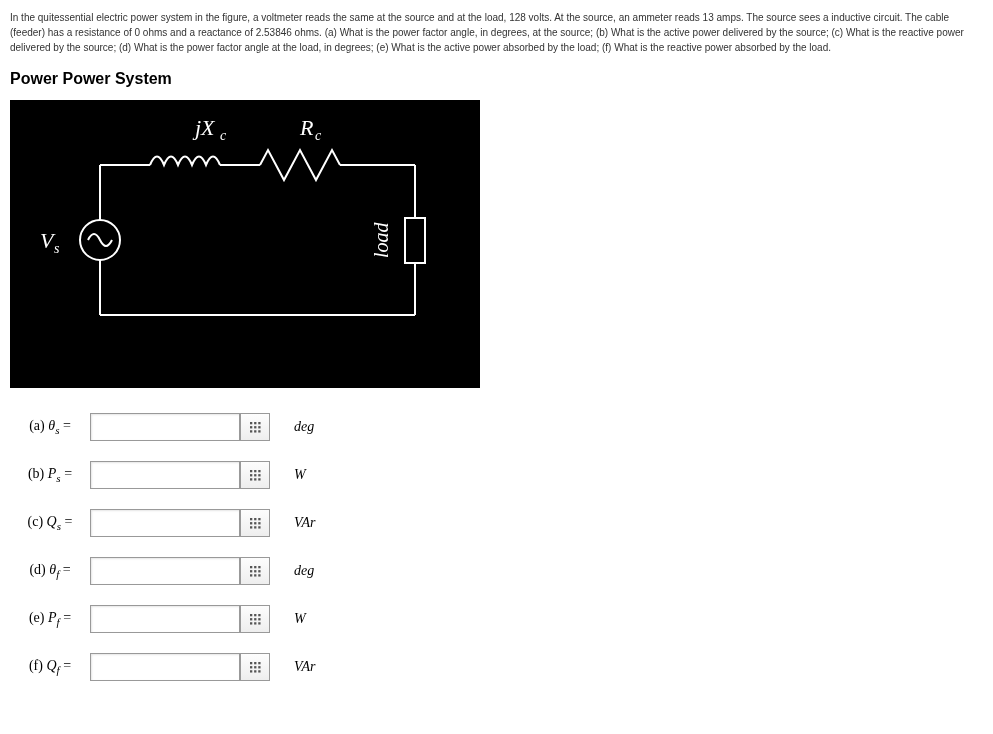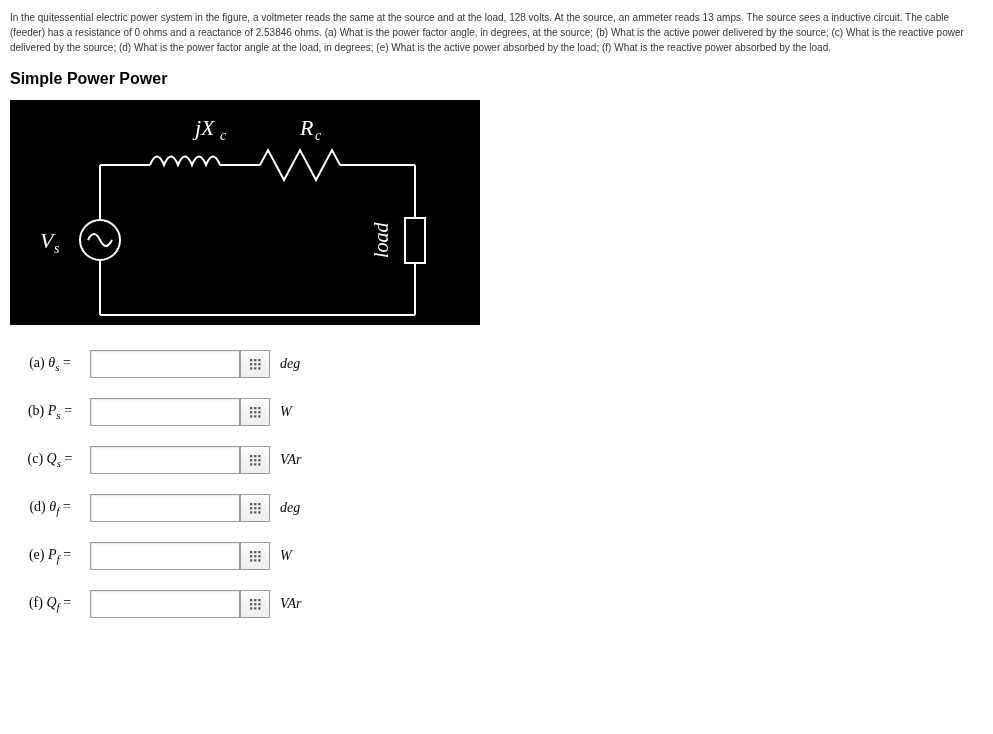--- a/index.html
+++ b/index.html
@@ -1,34 +1,34 @@
 <!DOCTYPE html>
 <html><head>
   <meta charset="utf-8">
   <style>
     * { margin: 0; padding: 0; box-sizing: border-box; }
     body { font-family: Arial, sans-serif; background: #fff; padding: 10px; width: 993px; }
     .problem-text { font-size: 10px; color: #333; line-height: 1.5; margin-bottom: 15px; }
     .title { font-size: 16px; font-weight: bold; margin-bottom: 12px; color: #000; }
-    .circuit-diagram { width: 470px; height: 225px; background: #000; position: relative; margin-bottom: 25px; }
+    .circuit-diagram { width: 470px; height: 288px; background: #000; position: relative; margin-bottom: 25px; }
     .answer-row { display: flex; align-items: center; margin-bottom: 20px; }
     .answer-label { width: 80px; font-size: 14px; font-family: Liberation Serif, serif; text-align: center; }
     .answer-label .sub { vertical-align: sub; font-size: 11px; font-style: italic; }
     .answer-label .var { font-style: italic; }
     .answer-input { width: 150px; height: 28px; border: 1px solid #999; padding: 2px 4px; font-size: 13px; box-shadow: inset 1px 1px 2px rgba(0,0,0,0.1); }
     .keypad-btn { width: 30px; height: 28px; border: 1px solid #999; background: linear-gradient(#fdfdfd,#eee); display: flex; align-items: center; justify-content: center; cursor: pointer; margin-left: 0; }
-    .unit-label { margin-left: 10px; font-size: 14px; font-family: 'Times New Roman', serif; font-style: italic; }
+    .unit-label { margin-left: 24px; font-size: 14px; font-family: 'Times New Roman', serif; font-style: italic; }
     .grid-icon { width: 11px; height: 11px; }
   </style>
 </head>
 <body>
 
 <div class="problem-text">In the quitessential electric power system in the figure, a voltmeter reads the same at the source and at the load, 128 volts. At the source, an ammeter reads 13 amps. The source sees a inductive circuit. The cable (feeder) has a resistance of 0 ohms and a reactance of 2.53846 ohms. (a) What is the power factor angle, in degrees, at the source; (b) What is the active power delivered by the source; (c) What is the reactive power delivered by the source; (d) What is the power factor angle at the load, in degrees; (e) What is the active power absorbed by the load; (f) What is the reactive power absorbed by the load.</div>
 
-<div class="title">Simple Power Power</div>
+<div class="title">Power Power System</div>
 
 <div class="circuit-diagram">
   <svg width="470" height="275" viewBox="0 0 470 275">
 
     <line x1="90" y1="65" x2="140" y2="65" stroke="#fff" stroke-width="2"></line>
 
     <path d="M 140 65 Q 147 48 154 65 Q 161 48 168 65 Q 175 48 182 65 Q 189 48 196 65 Q 203 48 210 65" stroke="#fff" stroke-width="2" fill="none"></path>
     <line x1="210" y1="65" x2="250" y2="65" stroke="#fff" stroke-width="2"></line>
 
     <path d="M 250 65 L 258 50 L 274 80 L 290 50 L 306 80 L 322 50 L 330 65" stroke="#fff" stroke-width="2" fill="none"></path>

